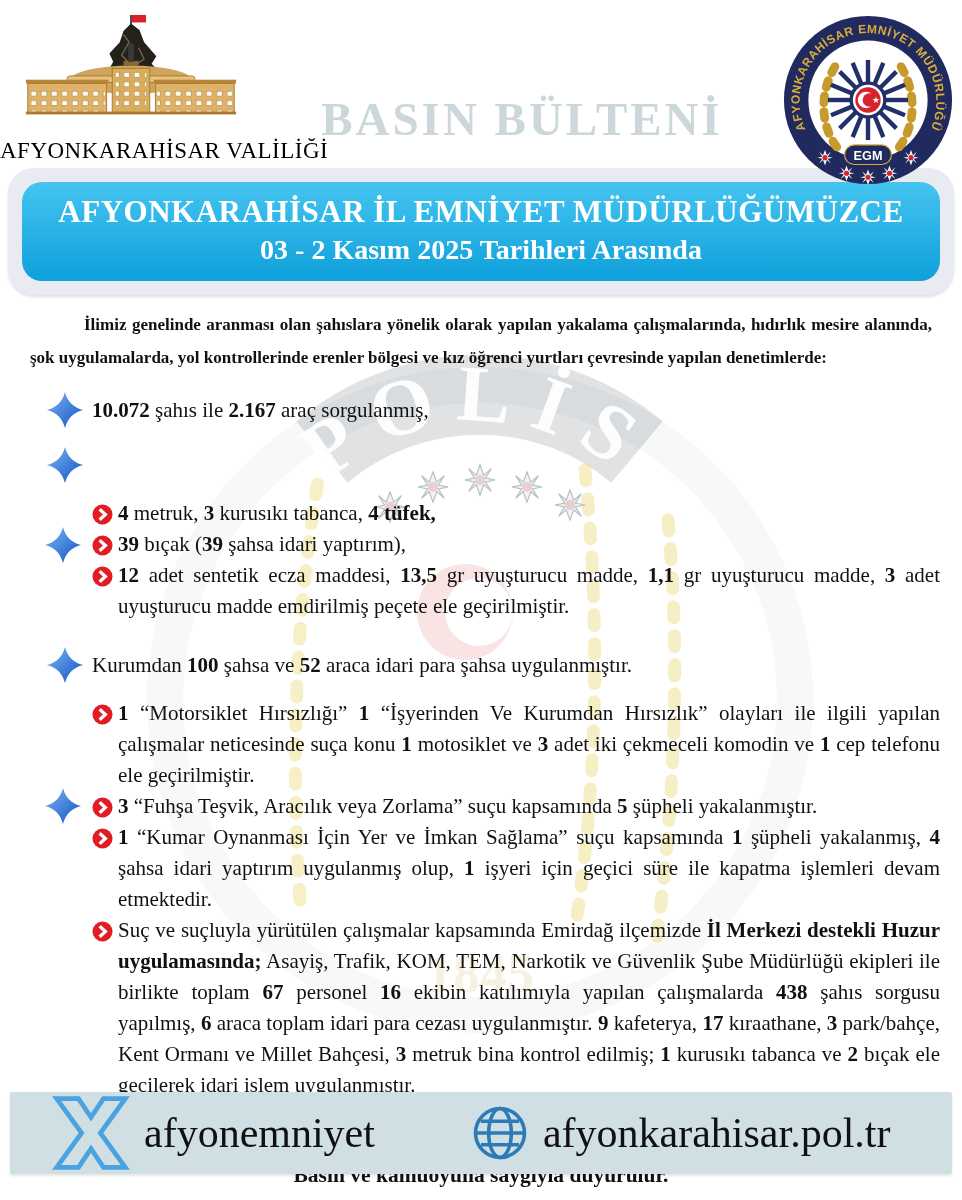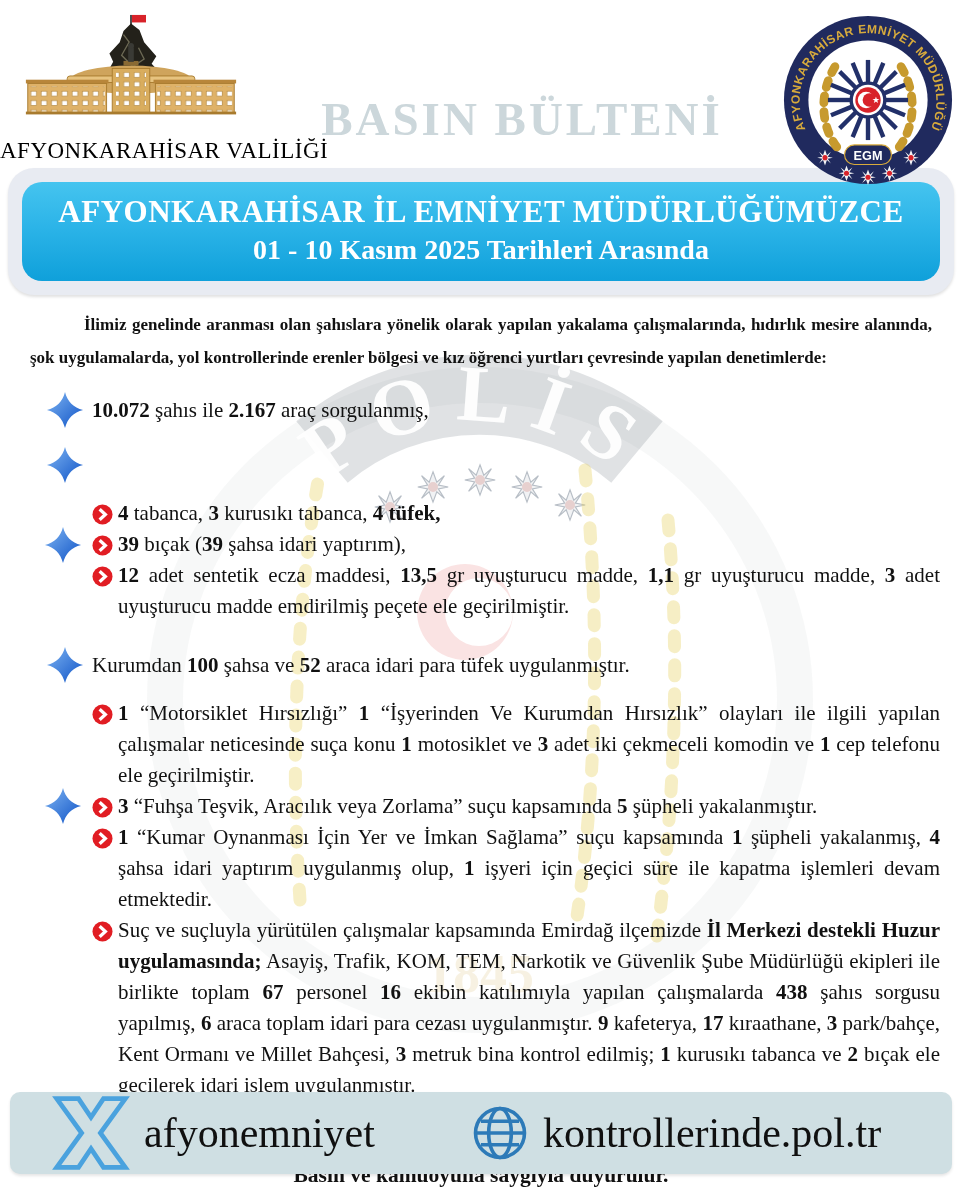--- a/index.html
+++ b/index.html
@@ -51,21 +51,21 @@
   .bullet-row.group .diamond{position:absolute;left:30px;top:22%;}
   .diamond{width:38px;height:38px;display:inline-block;}
   .arrow-item{position:relative;padding-left:26px;text-align:justify;}
   .arrow{position:absolute;left:0;top:5px;width:21px;height:21px;}
 
   .closing{margin-top:26px;text-align:center;font-size:21.5px;font-weight:bold;line-height:32px;}
 
   
   .footer-bar{
     position:absolute;left:10px;right:10px;top:1092px;height:82px;
-    background:#cfdfe3;border-radius:10px;display:flex;align-items:center;
+    background:#cfdfe3;border-radius:2px;display:flex;align-items:center;
     box-shadow:0 2px 3px rgba(0,0,0,.10);
   }
   .footer-item{display:flex;align-items:center;cursor:pointer;}
   .footer-item .label{font-size:42px;color:#101010;margin-left:14px;white-space:nowrap;}
   .fi-x{margin-left:42px;}
   .fi-web{margin-left:96px;}
 </style>
 </head>
 <body>
 
@@ -200,21 +200,21 @@
             <circle cx="88" cy="167" r="2.6"></circle>
             <circle cx="110" cy="163" r="2.6"></circle>
         </g>
       </svg>
     </div>
   </div>
 
   <div class="banner-frame">
     <div class="banner-inner">
       <div class="banner-line1">AFYONKARAHİSAR İL EMNİYET MÜDÜRLÜĞÜMÜZCE</div>
-      <div class="banner-line2">01 - 10 Kasım 2025 Tarihleri Arasında</div>
+      <div class="banner-line2">03 - 2 Kasım 2025 Tarihleri Arasında</div>
     </div>
   </div>
 
   <p class="intro">İlimiz genelinde aranması olan şahıslara yönelik olarak yapılan yakalama çalışmalarında, hıdırlık mesire alanında, şok uygulamalarda, yol kontrollerinde erenler bölgesi ve kız öğrenci yurtları çevresinde yapılan denetimlerde:</p>
 
   <div class="bulletin">
       <div class="bullet-row single">
         <span class="diamond"><svg viewBox="0 0 40 40" width="38" height="38" aria-hidden="true">
             <defs>
               <linearGradient id="dg" x1="0" y1="0" x2="1" y2="1">
@@ -244,42 +244,42 @@
                 <stop offset="0" stop-color="#7fb5f2"></stop>
                 <stop offset="1" stop-color="#0e52c6"></stop>
               </linearGradient>
             </defs>
             <path d="M20 1 C22.5 11 29 17.5 39 20 C29 22.5 22.5 29 20 39 C17.5 29 11 22.5 1 20 C11 17.5 17.5 11 20 1 Z" fill="url(#dg)"></path>
           </svg></span>
         <div class="bullet-body">
           <div class="arrow-item"><span class="arrow"><svg viewBox="0 0 22 22" width="21" height="21" aria-hidden="true">
                 <circle cx="11" cy="11" r="10.5" fill="#e11d23"></circle>
                 <path d="M8 5.5 L14 11 L8 16.5" fill="none" stroke="#fff" stroke-width="3.4"></path>
-              </svg></span><span class="b">4</span><span> tabanca, </span><span class="b">3</span><span> kurusıkı tabanca, </span><span class="b">4 tüfek,</span></div>
+              </svg></span><span class="b">4</span><span> metruk, </span><span class="b">3</span><span> kurusıkı tabanca, </span><span class="b">4 tüfek,</span></div>
           <div class="arrow-item"><span class="arrow"><svg viewBox="0 0 22 22" width="21" height="21" aria-hidden="true">
                 <circle cx="11" cy="11" r="10.5" fill="#e11d23"></circle>
                 <path d="M8 5.5 L14 11 L8 16.5" fill="none" stroke="#fff" stroke-width="3.4"></path>
               </svg></span><span class="b">39</span><span> bıçak (</span><span class="b">39</span><span> şahsa idari yaptırım),</span></div>
           <div class="arrow-item"><span class="arrow"><svg viewBox="0 0 22 22" width="21" height="21" aria-hidden="true">
                 <circle cx="11" cy="11" r="10.5" fill="#e11d23"></circle>
                 <path d="M8 5.5 L14 11 L8 16.5" fill="none" stroke="#fff" stroke-width="3.4"></path>
               </svg></span><span class="b">12</span><span> adet sentetik ecza maddesi, </span><span class="b">13,5</span><span> gr uyuşturucu madde, </span><span class="b">1,1</span><span> gr uyuşturucu madde, </span><span class="b">3</span><span> adet uyuşturucu madde emdirilmiş peçete ele geçirilmiştir.</span></div>
         </div>
       </div>
       <div class="bullet-row single spaced">
         <span class="diamond"><svg viewBox="0 0 40 40" width="38" height="38" aria-hidden="true">
             <defs>
               <linearGradient id="dg" x1="0" y1="0" x2="1" y2="1">
                 <stop offset="0" stop-color="#7fb5f2"></stop>
                 <stop offset="1" stop-color="#0e52c6"></stop>
               </linearGradient>
             </defs>
             <path d="M20 1 C22.5 11 29 17.5 39 20 C29 22.5 22.5 29 20 39 C17.5 29 11 22.5 1 20 C11 17.5 17.5 11 20 1 Z" fill="url(#dg)"></path>
           </svg></span>
-        <div class="bullet-body"><span>Kurumdan </span><span class="b">100</span><span> şahsa ve </span><span class="b">52</span><span> araca idari para tüfek uygulanmıştır.</span></div>
+        <div class="bullet-body"><span>Kurumdan </span><span class="b">100</span><span> şahsa ve </span><span class="b">52</span><span> araca idari para şahsa uygulanmıştır.</span></div>
       </div>
       <div class="bullet-row group">
         <span class="diamond"><svg viewBox="0 0 40 40" width="38" height="38" aria-hidden="true">
             <defs>
               <linearGradient id="dg" x1="0" y1="0" x2="1" y2="1">
                 <stop offset="0" stop-color="#7fb5f2"></stop>
                 <stop offset="1" stop-color="#0e52c6"></stop>
               </linearGradient>
             </defs>
             <path d="M20 1 C22.5 11 29 17.5 39 20 C29 22.5 22.5 29 20 39 C17.5 29 11 22.5 1 20 C11 17.5 17.5 11 20 1 Z" fill="url(#dg)"></path>
@@ -320,17 +320,17 @@
     <div class="footer-item fi-web">
       <svg viewBox="0 0 64 64" width="58" height="58" aria-hidden="true">
         <g fill="none" stroke="#2d7ab8" stroke-width="4">
           <circle cx="32" cy="32" r="27"></circle>
           <ellipse cx="32" cy="32" rx="12.5" ry="27"></ellipse>
           <line x1="11" y1="19" x2="53" y2="19"></line>
           <line x1="5.5" y1="32" x2="58.5" y2="32"></line>
           <line x1="11" y1="45" x2="53" y2="45"></line>
         </g>
       </svg>
-      <span class="label">kontrollerinde.pol.tr</span>
+      <span class="label">afyonkarahisar.pol.tr</span>
     </div>
   </div>
 
 </div>
 
 </body></html>

